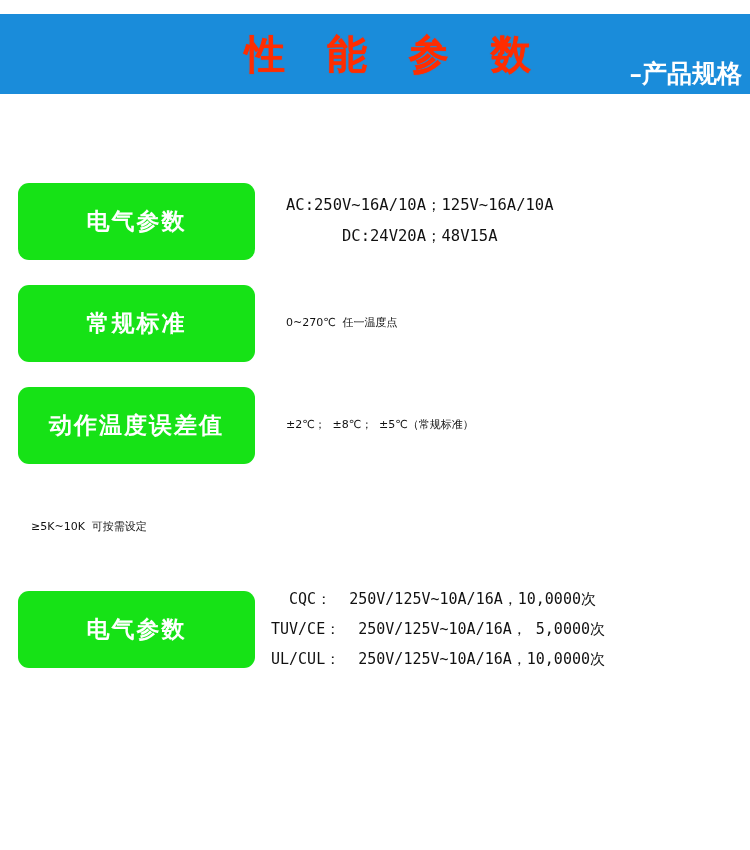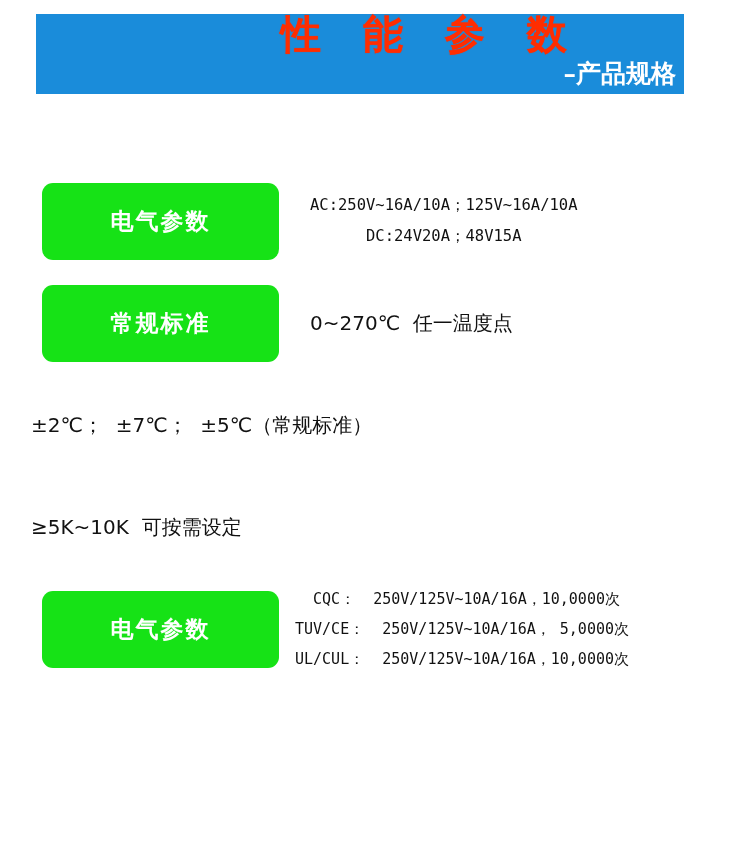--- a/index.html
+++ b/index.html
@@ -12,25 +12,25 @@
     background: #ffffff;
     font-family: "Liberation Sans", sans-serif;
     overflow: hidden;
   }
 
   
   .banner {
     position: absolute;
     left: 0;
     top: 14px;
-    width: 648px;
+    width: 750px;
     height: 80px;
     background: #1a8cda;
     display: flex;
-    margin-left: 36px;
+    align-items: center;
   }
   .banner-title {
     color: #ff2d00;
     font-family: "DejaVu Sans", sans-serif;
     font-weight: bold;
     font-size: 40px;
     letter-spacing: 14px;
     margin-left: 245px;
     line-height: 1;
     text-shadow: 0 0 1px #ff2d00;
@@ -54,42 +54,42 @@
     width: 750px;
   }
   .spec-row {
     position: relative;
     display: flex;
     align-items: center;
     height: 102px;
   }
   .spec-label {
     width: 237px;
-    margin-left: 42px;
+    margin-left: 18px;
     height: 77px;
     background: #16e216;
     border-radius: 11px;
     display: flex;
     align-items: center;
     justify-content: center;
     flex: none;
   }
   .spec-label span {
     color: #ffffff;
     font-family: "DejaVu Sans", sans-serif;
     font-weight: bold;
     font-size: 23px;
     letter-spacing: 2px;
     white-space: nowrap;
   }
   .spec-value {
     margin-left: 31px;
     color: #111111;
     font-family: "DejaVu Sans", sans-serif;
-    font-size: 20px;
+    font-size: 11px;
     line-height: 32px;
     white-space: pre;
   }
   .spec-value.mono {
     font-family: "DejaVu Sans Mono", monospace;
     font-size: 15.5px;
     line-height: 31px;
     text-align: center;
   }
   .spec-value.cert {
@@ -118,21 +118,24 @@
   </div>
 
   <div class="spec-row">
     <div class="spec-label">
       <span>常规标准</span>
     </div>
     <div class="spec-value">0~270℃  任一温度点</div>
   </div>
 
   <div class="spec-row">
-    <div class="spec-value">±2℃；  ±7℃；  ±5℃（常规标准）</div>
+    <div class="spec-label">
+      <span>动作温度误差值</span>
+    </div>
+    <div class="spec-value">±2℃；  ±8℃；  ±5℃（常规标准）</div>
   </div>
 
   <div class="spec-row">
     <div class="spec-value">≥5K~10K  可按需设定</div>
   </div>
 
 
   <div class="spec-row">
     <div class="spec-label">
       <span>电气参数</span>

